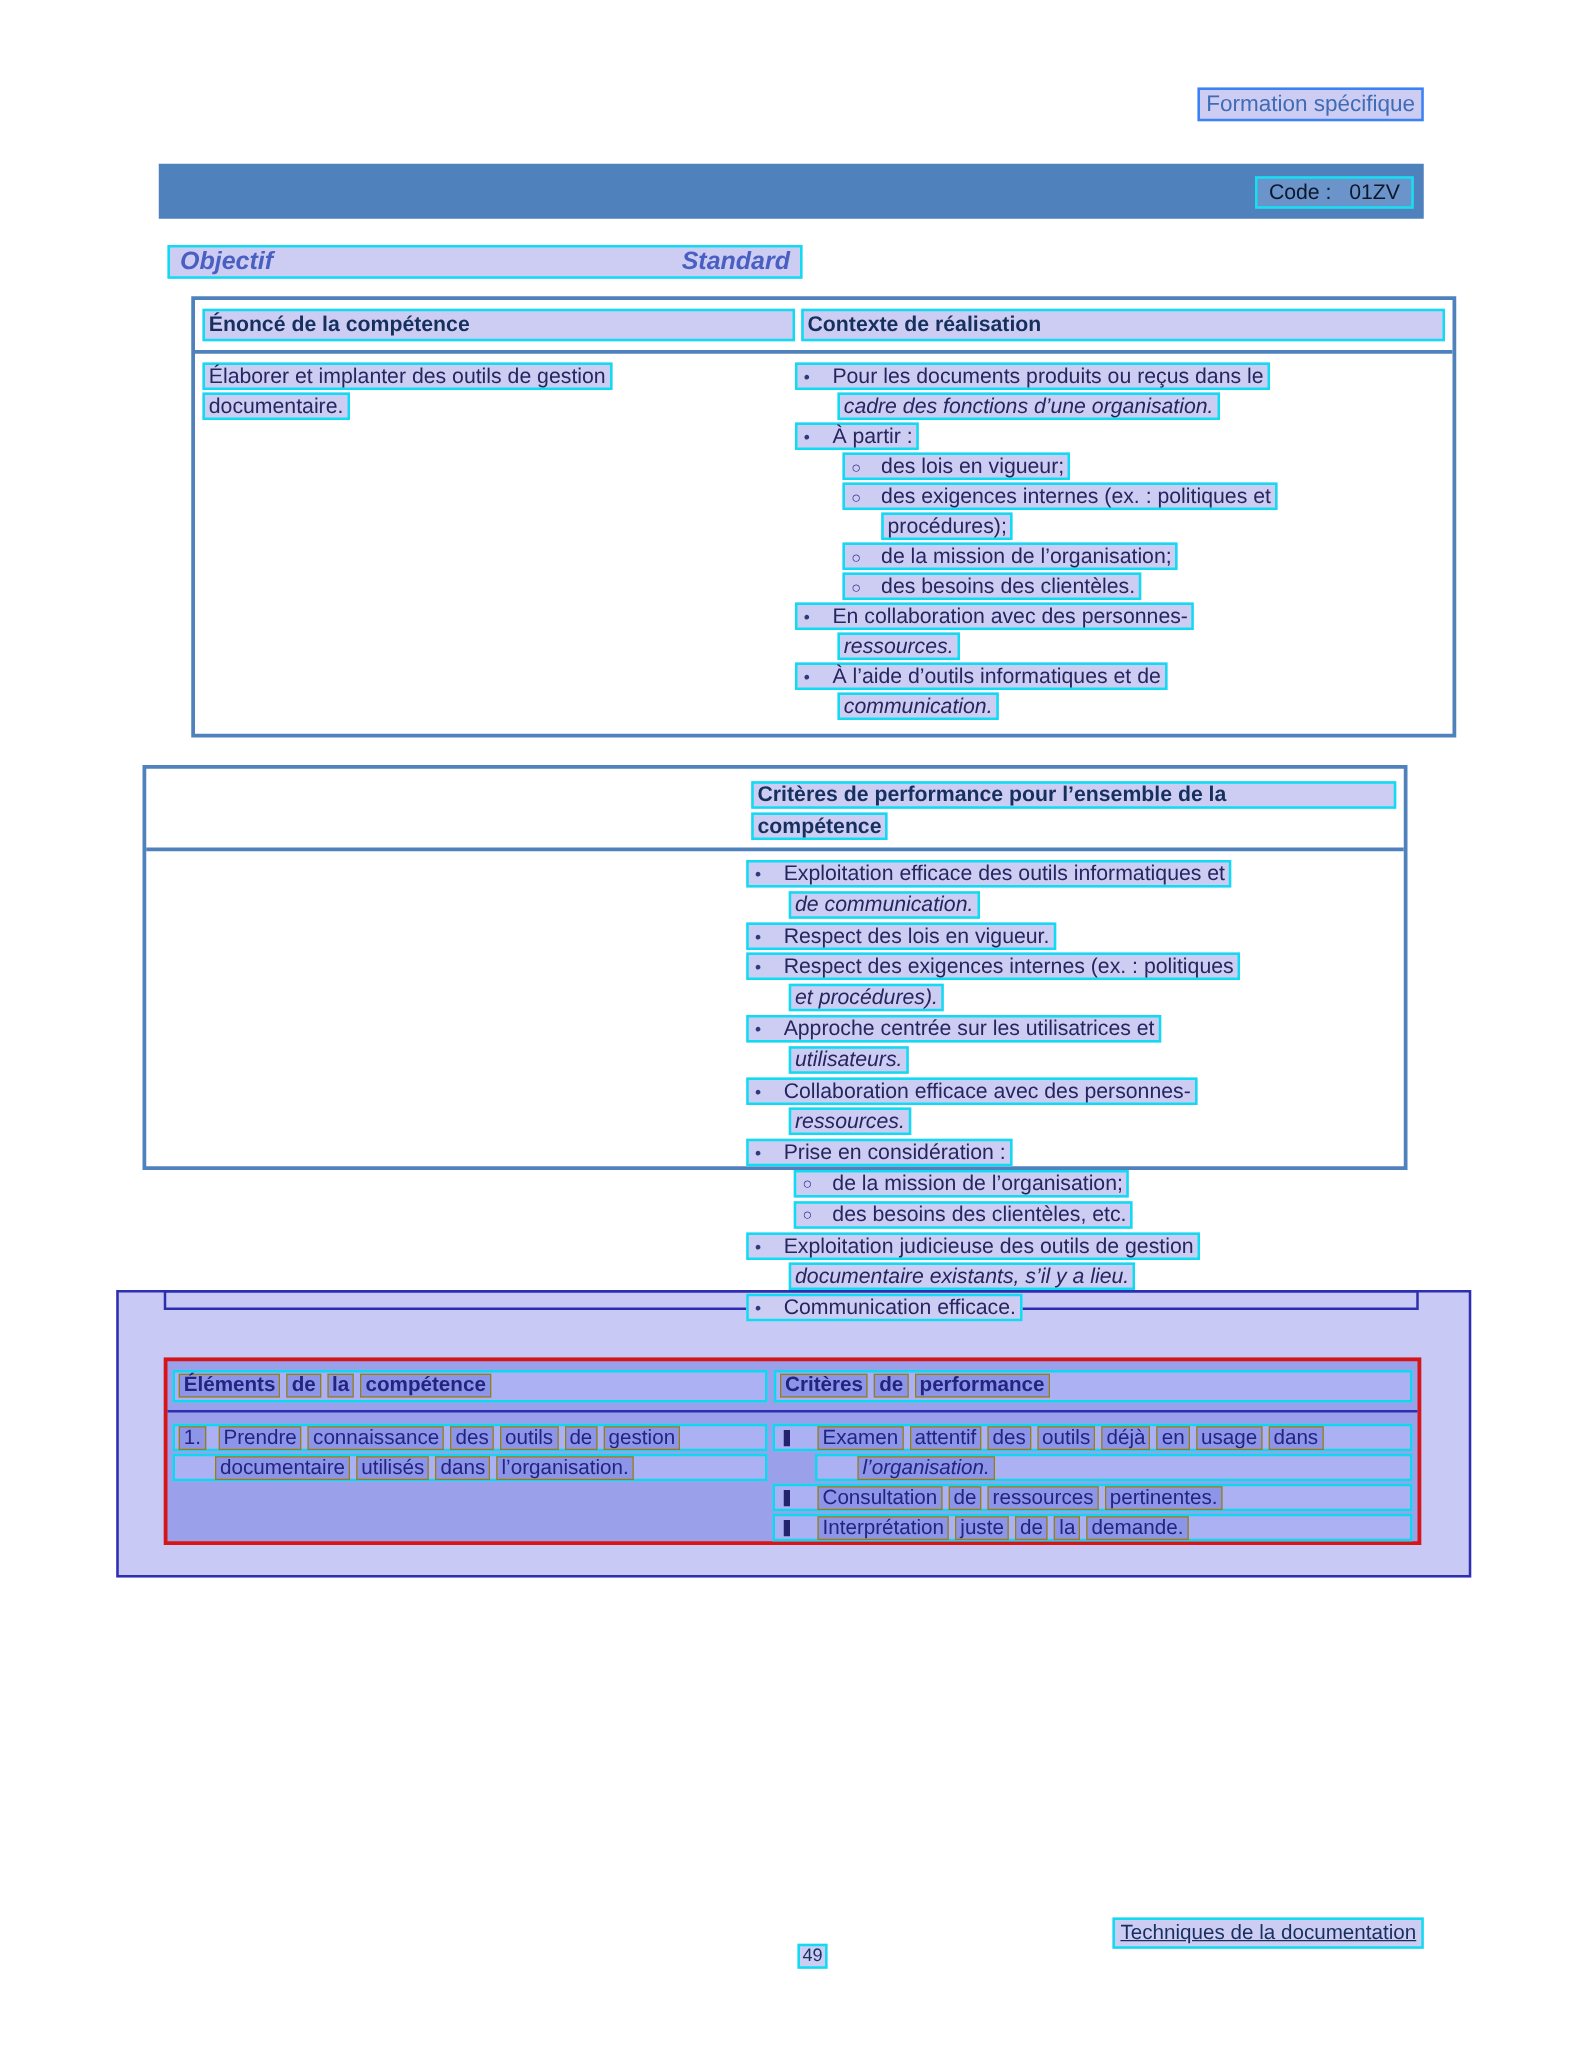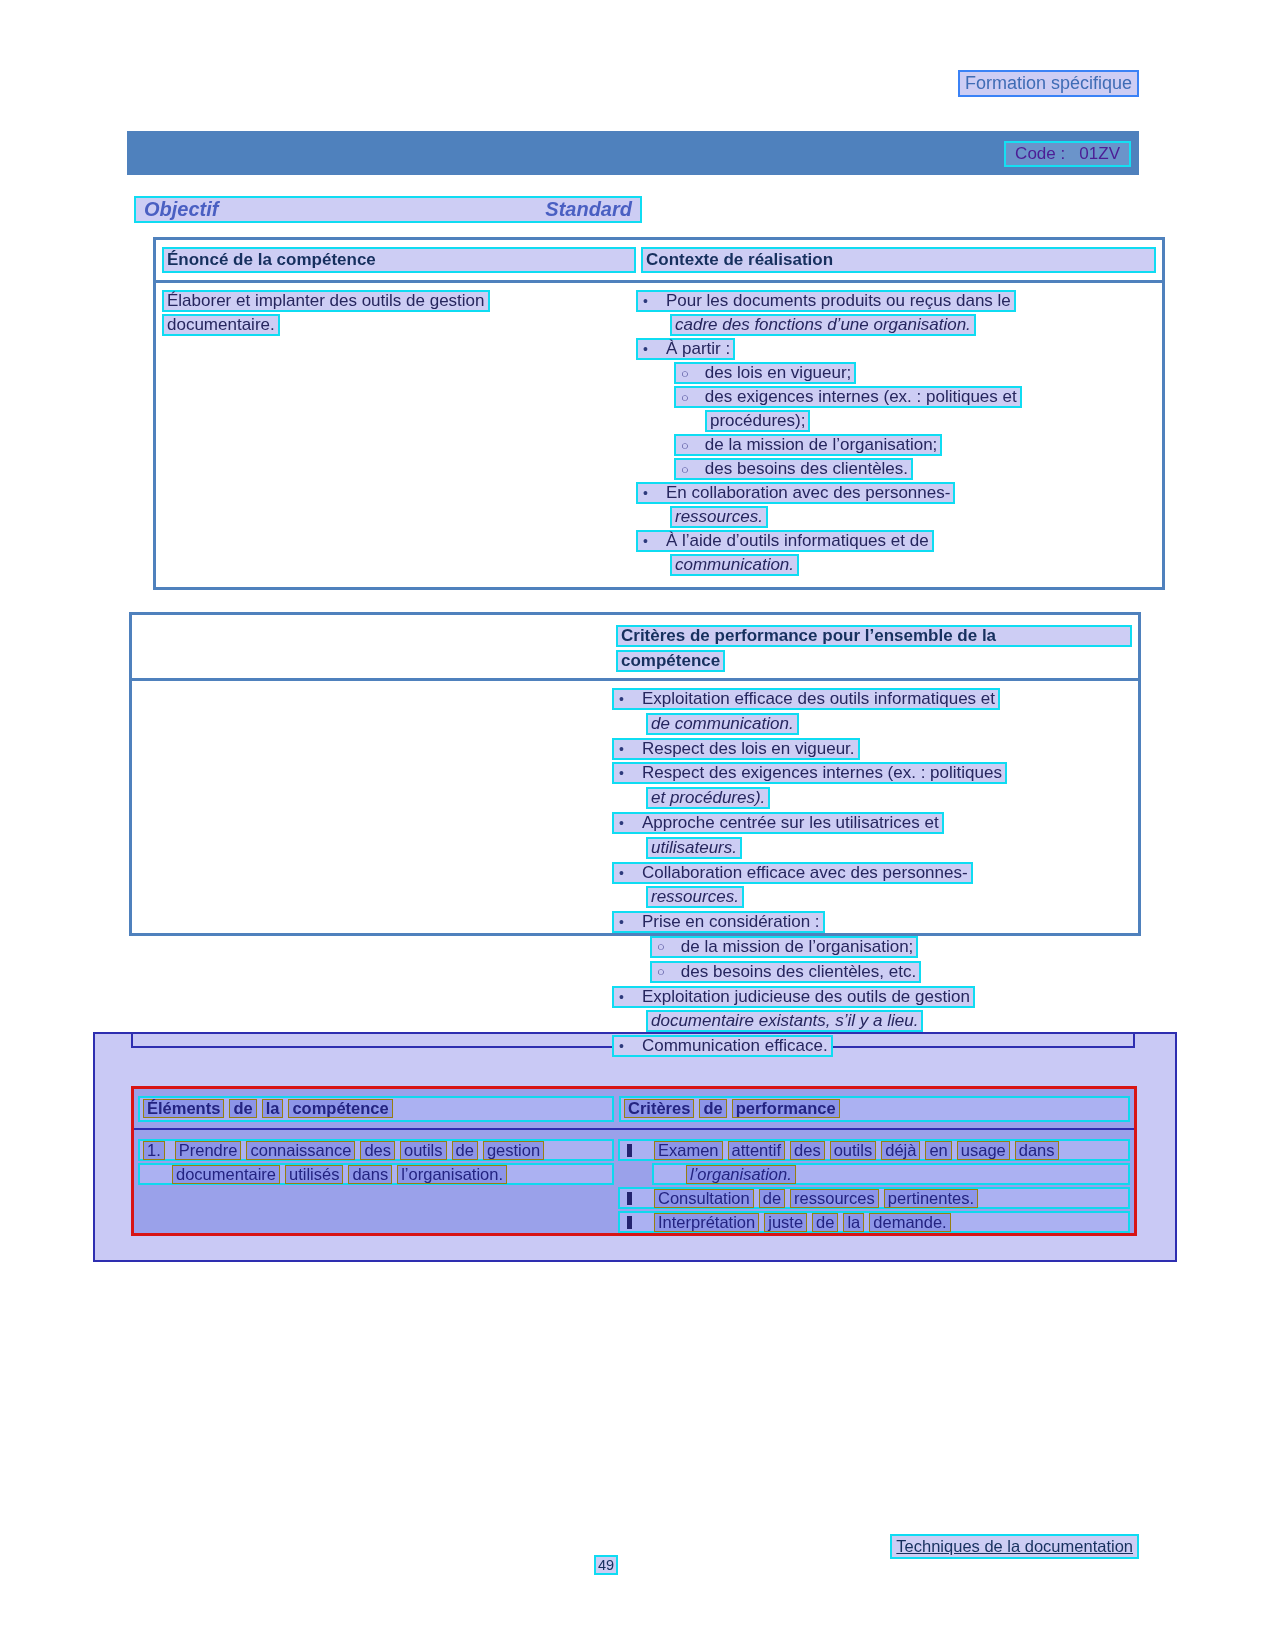--- a/index.html
+++ b/index.html
@@ -23,30 +23,30 @@
   .marker{display:inline-flex;align-items:center;justify-content:center;color:#2d3a7c;}
   .mk-disc{font-size:14px;margin-right:18px;margin-left:2px;}
   .mk-circle{font-size:13px;margin-right:16px;margin-left:2px;color:#3b3b8c;}
   .mk-square{width:5px;height:13px;background:#26266e;margin-right:2px;}
 
   
   .ftag{position:absolute;top:70px;right:136px;background:#cdcdf4;border:2px solid #3b82f6;
         color:#3f6cb5;font-size:18px;padding:1px 5px;}
   .bar{position:absolute;left:127px;top:131px;width:1012px;height:44px;background:#4f81bd;}
   .code{position:absolute;top:141px;right:144px;background:#6b94ca;border:2px solid #15dff2;
-        color:#4c1d95;font-size:17px;padding:1px 9px;white-space:pre;}
+        color:#0f172a;font-size:17px;padding:1px 9px;white-space:pre;}
   .band{position:absolute;left:134px;top:196px;width:508px;height:27px;box-sizing:border-box;
         background:#cdcdf4;border:2px solid #0fdcf2;display:flex;justify-content:space-between;
         align-items:center;padding:0 8px;font-size:20px;font-weight:bold;font-style:italic;
         color:#4a5fc2;}
 
   
   .table{position:absolute;box-sizing:border-box;border:3px solid #4f81bd;}
   .t1{left:113px;top:237px;width:1012px;height:353px;z-index:3;margin-left:40px;}
-  .t2{left:129px;top:612px;width:1012px;height:324px;z-index:3;background:transparent;}
+  .t2{left:114px;top:612px;width:1012px;height:324px;z-index:3;background:transparent;}
   .thead{display:flex;align-items:center;height:43px;border-bottom:3px solid #4f81bd;
          padding:0 6px;gap:5px;box-sizing:border-box;}
   .strip{height:26px;font-weight:bold;color:#16305e;}
   .strip-left{width:474px;}
   .strip-flex{flex:1;}
   .tbody{display:flex;padding:7px 6px 0;}
   .cl{width:474px;}
   .cr{flex:1;padding-left:4px;}
   .thead2{height:66px;border-bottom:3px solid #4f81bd;box-sizing:border-box;
           display:flex;padding:10px 6px 0;}
@@ -74,21 +74,21 @@
   .t3 .cont .hl{padding-left:32px;}
   .t3 .marker{margin-right:22px;margin-left:4px;}
   .wbox{display:inline-flex;align-items:center;background:#8d95e8;border:1px solid #97800f;
         padding:0 3px;margin-right:5px;height:17px;color:#232380;font-size:16.5px;}
   .wbox.num{margin-right:10px;}
   .t3 .mk-square{background:#23236e;}
 
   
   .footer{position:absolute;top:1534px;right:136px;background:#cdcdf4;border:2px solid #0fdcf2;
           color:#16305e;font-size:16.5px;padding:1px 4px;text-decoration:underline;}
-  .pagenum{position:absolute;left:594px;top:1555px;background:#cdcdf4;border:2px solid #0fdcf2;
+  .pagenum{position:absolute;left:638px;top:1555px;background:#cdcdf4;border:2px solid #0fdcf2;
            color:#16305e;font-size:14.5px;padding:0 2px;}
 </style>
 </head>
 <body>
 
 <div class="page">
 
   <span class="ftag">Formation spécifique</span>
 
   <div class="bar"></div>

